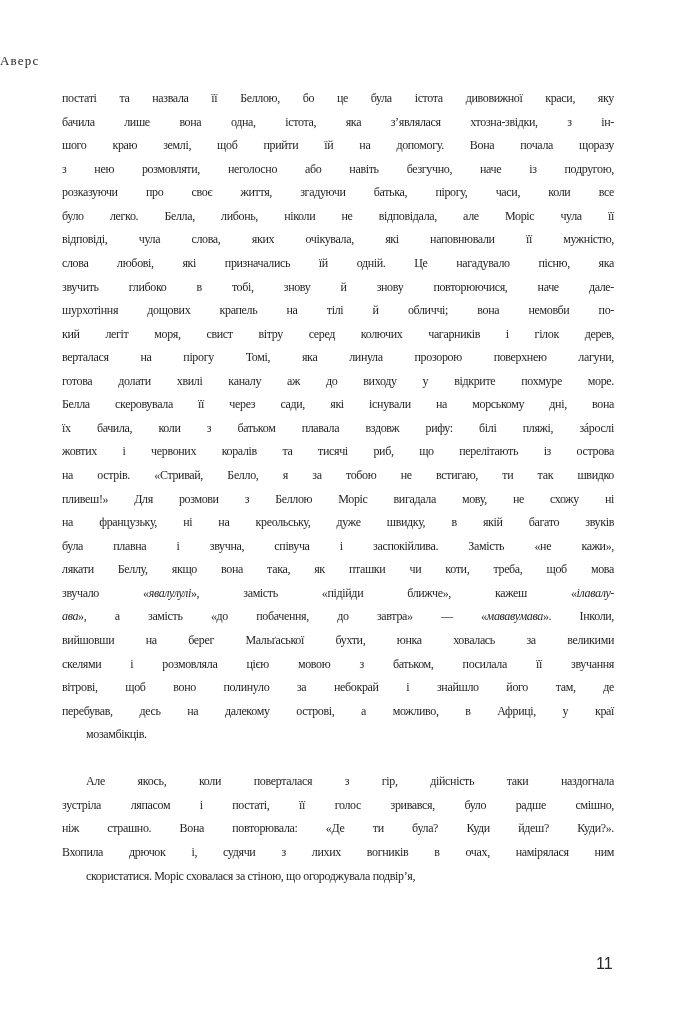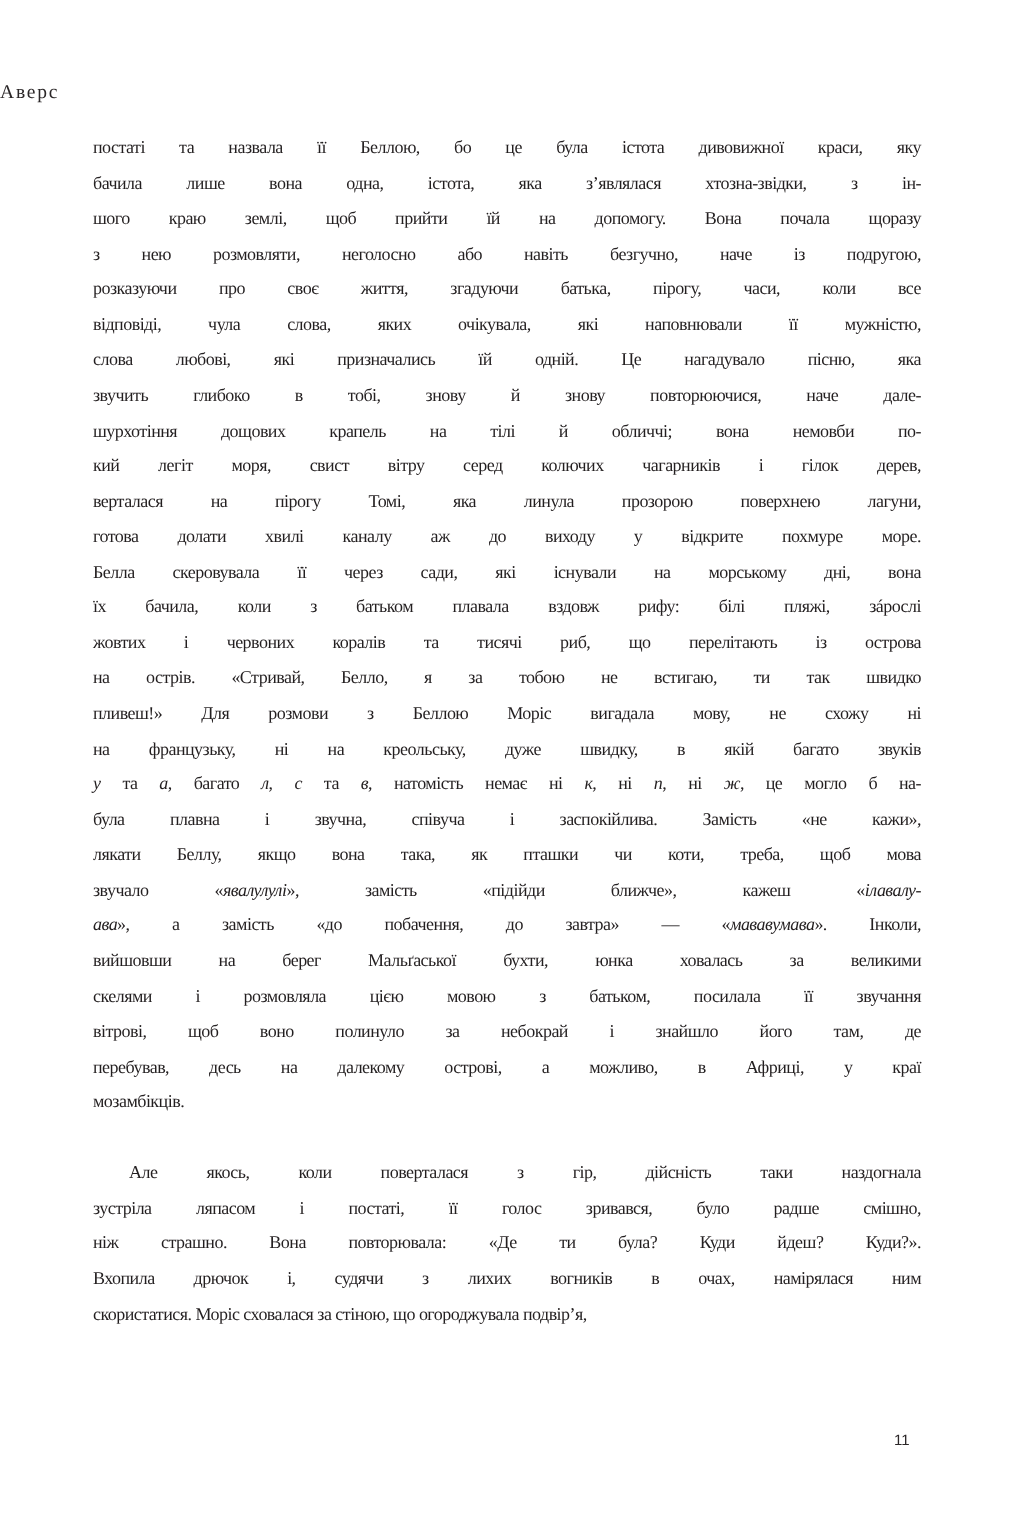--- a/index.html
+++ b/index.html
@@ -35,65 +35,66 @@
       height: 23.57px;
       line-height: 23.57px;
       font-size: 12px;
       white-space: nowrap;
       text-align: justify;
       text-align-last: justify;
       letter-spacing: -0.35px;
     }
     .line.last {
       text-align-last: left;
+      margin-left: 24px;
     }
     .line.indent {
       padding-left: 24px;
     }
     .gap {
       height: 23.57px;
     }
     .line i {
       font-style: italic;
     }
     .page-number {
       position: absolute;
       top: 955px;
       left: 596px;
       font-family: "Liberation Sans", sans-serif;
-      font-size: 10px;
+      font-size: 16px;
       color: #2b2728;
     }
   </style>
 </head>
 <body>
 
 <div class="running-head">Аверс</div>
 
 <div class="text-block">
   <div class="paragraph">
       <span class="line">постаті та назвала її Беллою, бо це була істота дивовижної краси, яку</span>
       <span class="line">бачила лише вона одна, істота, яка з’являлася хтозна-звідки, з ін-</span>
       <span class="line">шого краю землі, щоб прийти їй на допомогу. Вона почала щоразу</span>
       <span class="line">з нею розмовляти, неголосно або навіть безгучно, наче із подругою,</span>
       <span class="line">розказуючи про своє життя, згадуючи батька, пірогу, часи, коли все</span>
+      <span class="line">було легко. Белла, либонь, ніколи не відповідала, але Моріс чула її</span>
       <span class="line">відповіді, чула слова, яких очікувала, які наповнювали її мужністю,</span>
       <span class="line">слова любові, які призначались їй одній. Це нагадувало пісню, яка</span>
       <span class="line">звучить глибоко в тобі, знову й знову повторюючися, наче дале-</span>
       <span class="line">шурхотіння дощових крапель на тілі й обличчі; вона немовби по-</span>
       <span class="line">кий легіт моря, свист вітру серед колючих чагарників і гілок дерев,</span>
       <span class="line">верталася на пірогу Томі, яка линула прозорою поверхнею лагуни,</span>
       <span class="line">готова долати хвилі каналу аж до виходу у відкрите похмуре море.</span>
       <span class="line">Белла скеровувала її через сади, які існували на морському дні, вона</span>
       <span class="line">їх бачила, коли з батьком плавала вздовж рифу: білі пляжі, зáрослі</span>
       <span class="line">жовтих і червоних коралів та тисячі риб, що перелітають із острова</span>
       <span class="line">на острів. «Стривай, Белло, я за тобою не встигаю, ти так швидко</span>
       <span class="line">пливеш!» Для розмови з Беллою Моріс вигадала мову, не схожу ні</span>
       <span class="line">на французьку, ні на креольську, дуже швидку, в якій багато звуків</span>
-      <span class="line"><i>у</i> та <i>а</i>, багато <i>л</i>, <i>с</i> та <i>в</i>, натомість немає ні <i>к</i>, ні <i>п</i>, ні <i>ж</i>, це могло б на-</span>
       <span class="line">була плавна і звучна, співуча і заспокійлива. Замість «не кажи»,</span>
       <span class="line">лякати Беллу, якщо вона така, як пташки чи коти, треба, щоб мова</span>
       <span class="line">звучало «<i>явалулулі</i>», замість «підійди ближче», кажеш «<i>ілавалу-</i></span>
       <span class="line"><i>ава</i>», а замість «до побачення, до завтра» — «<i>мававумава</i>». Інколи,</span>
       <span class="line">вийшовши на берег Мальґаської бухти, юнка ховалась за великими</span>
       <span class="line">скелями і розмовляла цією мовою з батьком, посилала її звучання</span>
       <span class="line">вітрові, щоб воно полинуло за небокрай і знайшло його там, де</span>
       <span class="line">перебував, десь на далекому острові, а можливо, в Африці, у краї</span>
       <span class="line last">мозамбікців.</span>
     </div>

